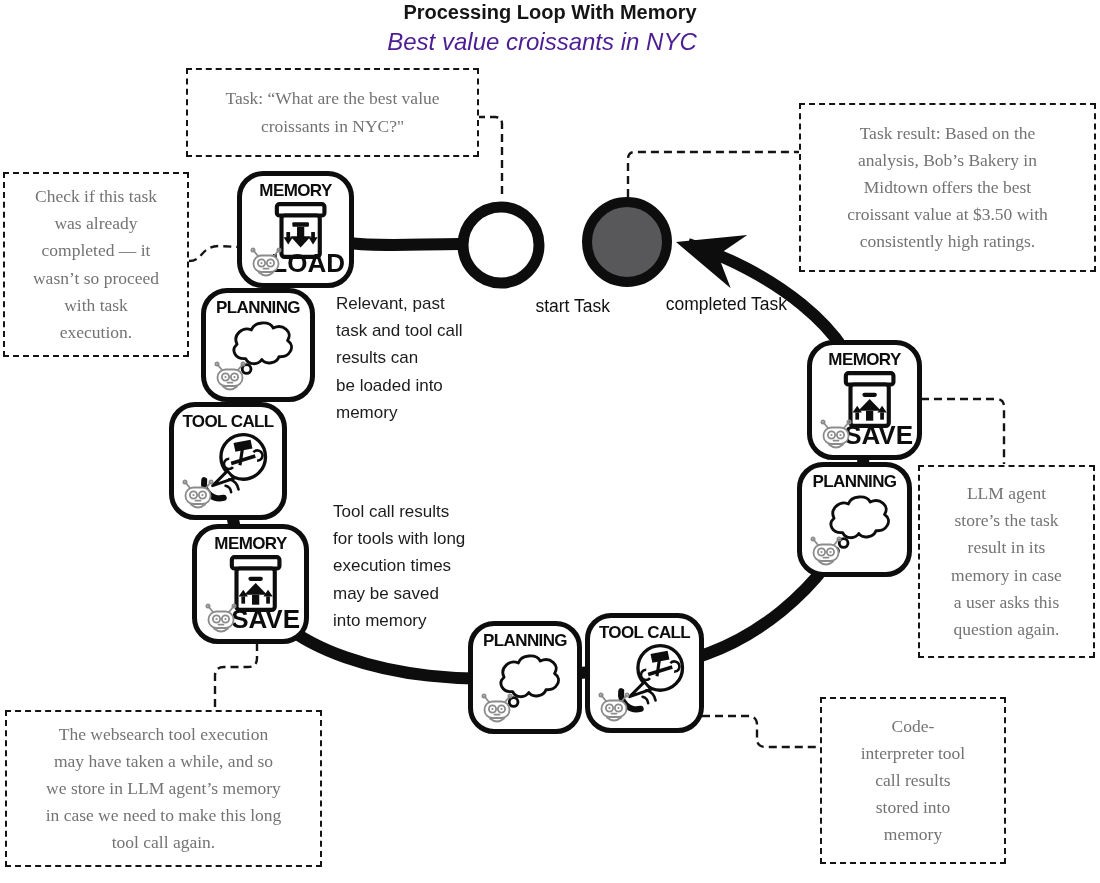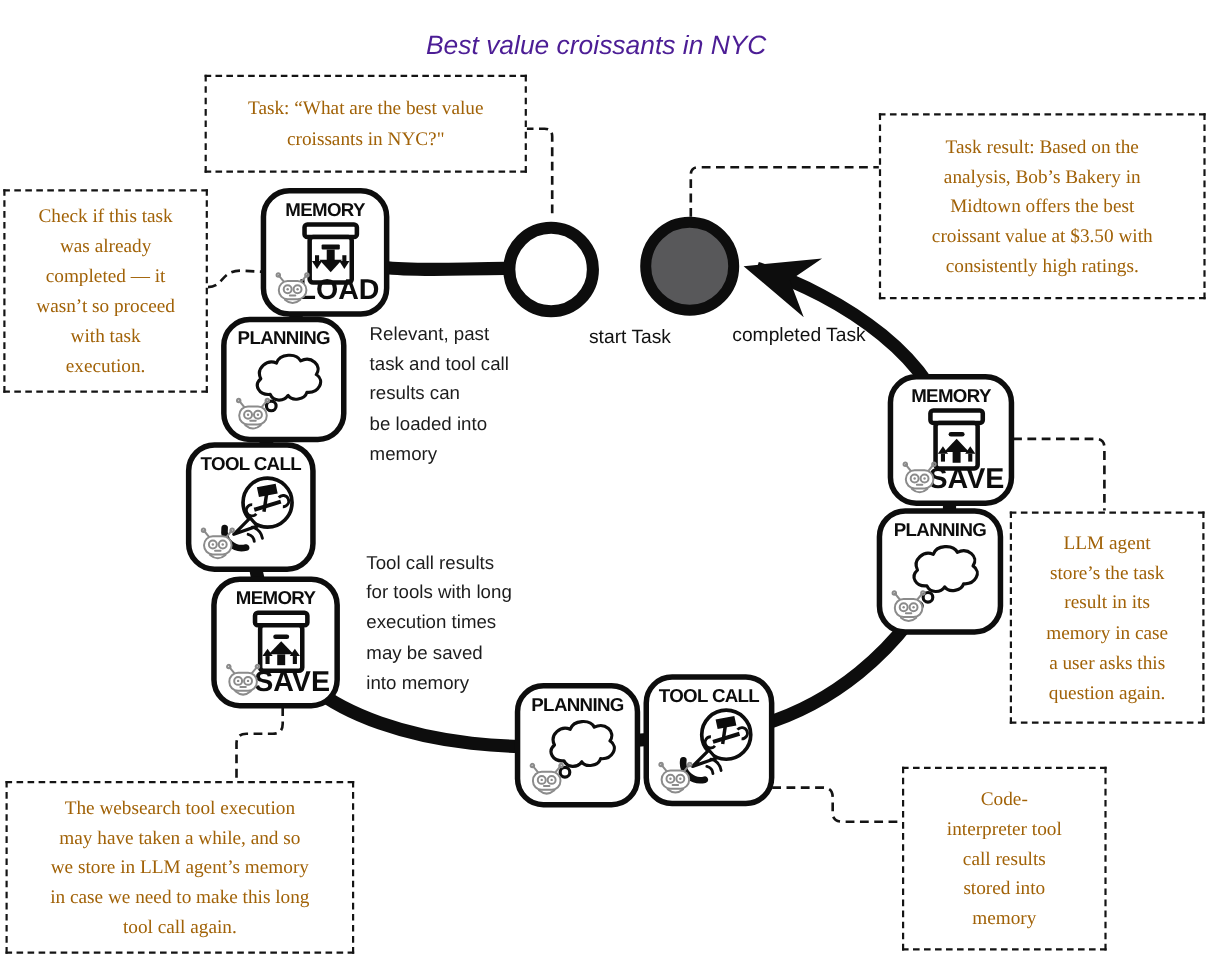--- a/index.html
+++ b/index.html
@@ -9,21 +9,21 @@
 
   
   .title{position:absolute;top:1px;left:0;width:1100px;text-align:center;z-index:2;
          font-family:"Liberation Sans",sans-serif;font-weight:700;font-size:20px;color:#151515;}
   .subtitle{position:absolute;top:28px;left:0;width:1084px;text-align:center;z-index:2;
          font-style:italic;font-size:24px;color:#4c1d95;}
 
   
   .dbox{position:absolute;border:2.6px dashed #141414;background:#fff;box-sizing:border-box;
         display:flex;align-items:center;justify-content:center;text-align:center;
-        font-family:"Liberation Serif",serif;font-size:17.5px;line-height:1.55;color:#a16207;
+        font-family:"Liberation Serif",serif;font-size:17.5px;line-height:1.55;color:#737373;
         white-space:pre-line;z-index:2;padding:4px;}
   .b-task{left:186px;top:68px;width:293px;height:89px;}
   .b-result{left:799px;top:103px;width:297px;height:169px;}
   .b-check{left:3px;top:172px;width:186px;height:185px;}
   .b-websearch{left:5px;top:710px;width:317px;height:157px;}
   .b-code{left:820px;top:697px;width:186px;height:167px;}
   .b-llm{left:918px;top:465px;width:177px;height:193px;}
 
   
   .note{position:absolute;font-size:17px;line-height:1.6;color:#1c1c1c;white-space:pre-line;z-index:2;margin-left:12px;}
@@ -154,20 +154,21 @@
       <path d="M 189 261 C 203 261 201 246 219 246 L 238 247"></path>
       <path d="M 257 643 V 658 Q 257 667 248 667 L 224 667 Q 215 667 215 676 V 710"></path>
       <path d="M 702 716 H 748 Q 757 716 757 725 V 739 Q 757 747 766 747 H 820"></path>
       <path d="M 921 399 H 996 Q 1004 399 1004 407 V 464"></path>
     </g>
 
     <circle cx="501" cy="245" r="38" fill="#ffffff" stroke="#0d0d0d" stroke-width="11"></circle>
     <circle cx="627" cy="242" r="40" stroke="#0d0d0d" stroke-width="10" fill="#58585a"></circle>
   </svg>
 
+  <div class="title">Processing Loop With Memory</div>
   <div class="subtitle">Best value croissants in NYC</div>
 
   <div class="dbox b-task">Task: “What are the best value
 croissants in NYC?"</div>
   <div class="dbox b-result">Task result: Based on the
 analysis, Bob’s Bakery in
 Midtown offers the best
 croissant value at $3.50 with
 consistently high ratings.</div>
   <div class="dbox b-check">Check if this task

